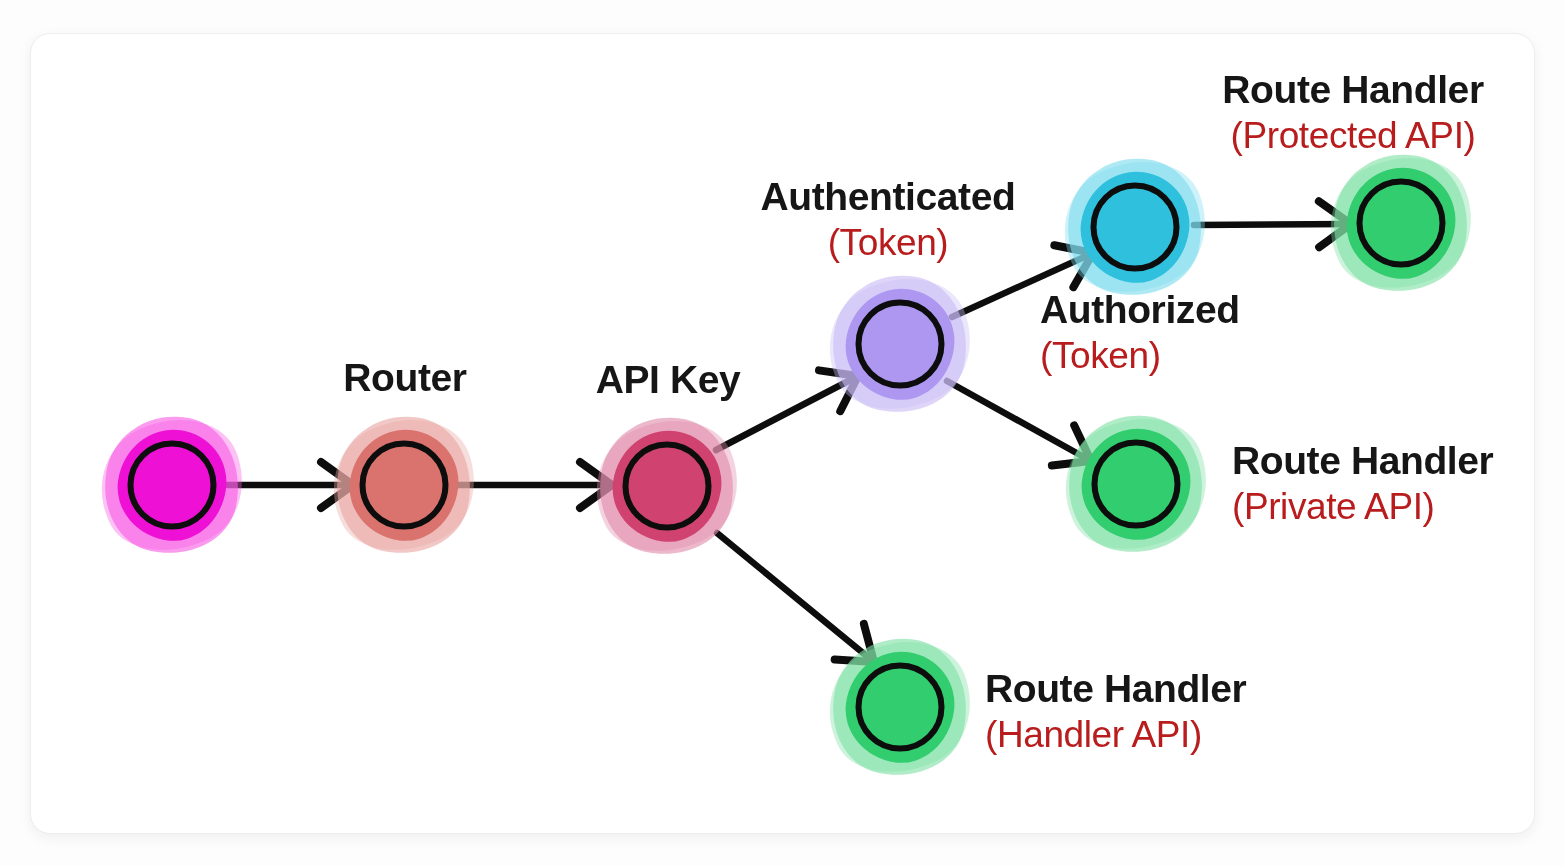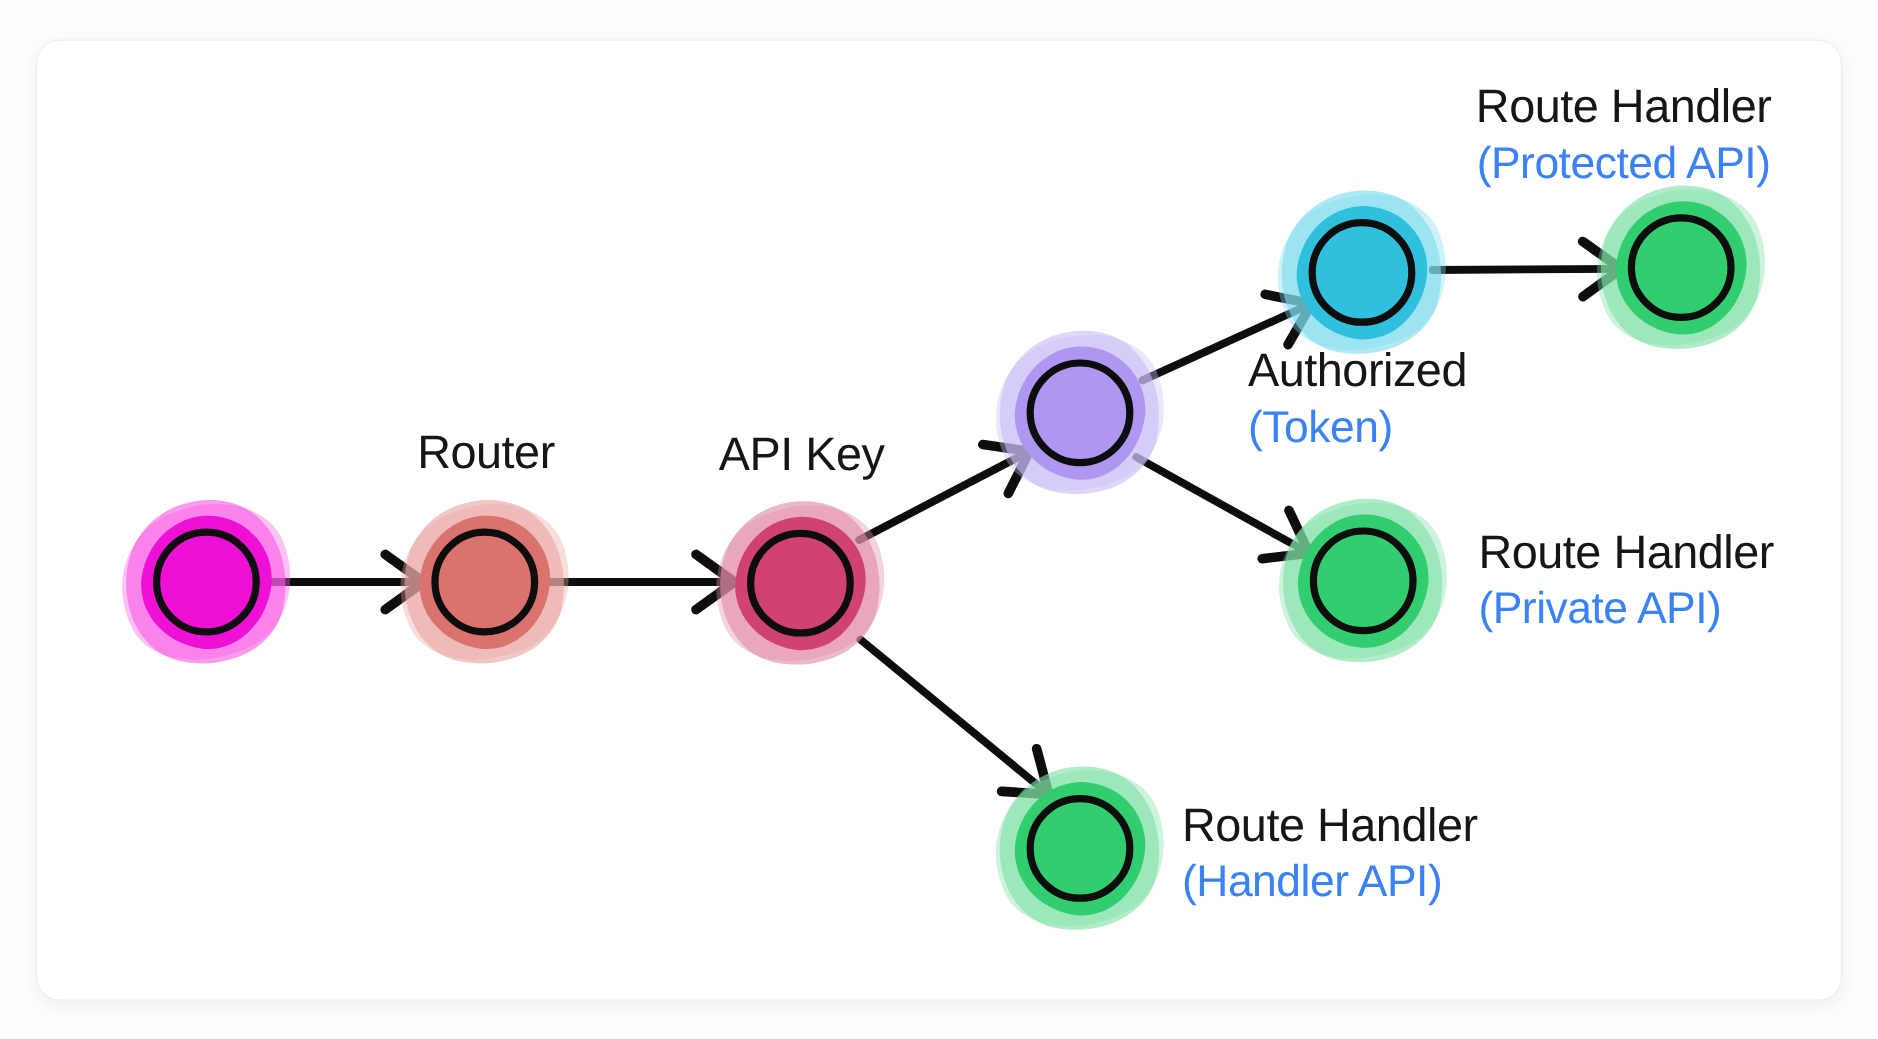--- a/index.html
+++ b/index.html
@@ -43,22 +43,22 @@
   }
   .ring{
     width:89px;height:89px;box-sizing:border-box;
     border:6.5px solid #0d0d0d;border-radius:50%;
     transform:translate(-50%,-50%);
   }
 
   
   .lbl{position:absolute;color:#161616;letter-spacing:-0.4px;}
   .lbl.center{text-align:center;}
-  .lbl .main{font-size:39px;font-weight:400;line-height:46px;}
-  .lbl .sub{font-size:37px;font-weight:400;line-height:46px;color:#3b82f6;}
+  .lbl .main{font-size:39px;font-weight:700;line-height:46px;}
+  .lbl .sub{font-size:37px;font-weight:400;line-height:46px;color:#b91c1c;}
 
   .edges{position:absolute;inset:0;pointer-events:none;}
   .edges line{stroke:#0d0d0d;stroke-width:6.5;stroke-linecap:round;}
 </style>
 </head>
 <body>
 
 <div class="card"></div>
 
 <div class="stage">
@@ -129,20 +129,24 @@
 
 
   <div class="lbl center" style="left:518px;top:357px;width:300px">
     <div class="main">API Key</div>
   </div>
 
   <div class="lbl center" style="left:255px;top:355px;width:300px">
     <div class="main">Router</div>
   </div>
 
+  <div class="lbl center" style="left:688px;top:174px;width:400px">
+    <div class="main">Authenticated</div>
+    <div class="sub">(Token)</div>
+  </div>
 
   <div class="lbl" style="left:1040px;top:287px">
     <div class="main">Authorized</div>
     <div class="sub">(Token)</div>
   </div>
 
   <div class="lbl center" style="left:1153px;top:67px;width:400px">
     <div class="main">Route Handler</div>
     <div class="sub">(Protected API)</div>
   </div>

